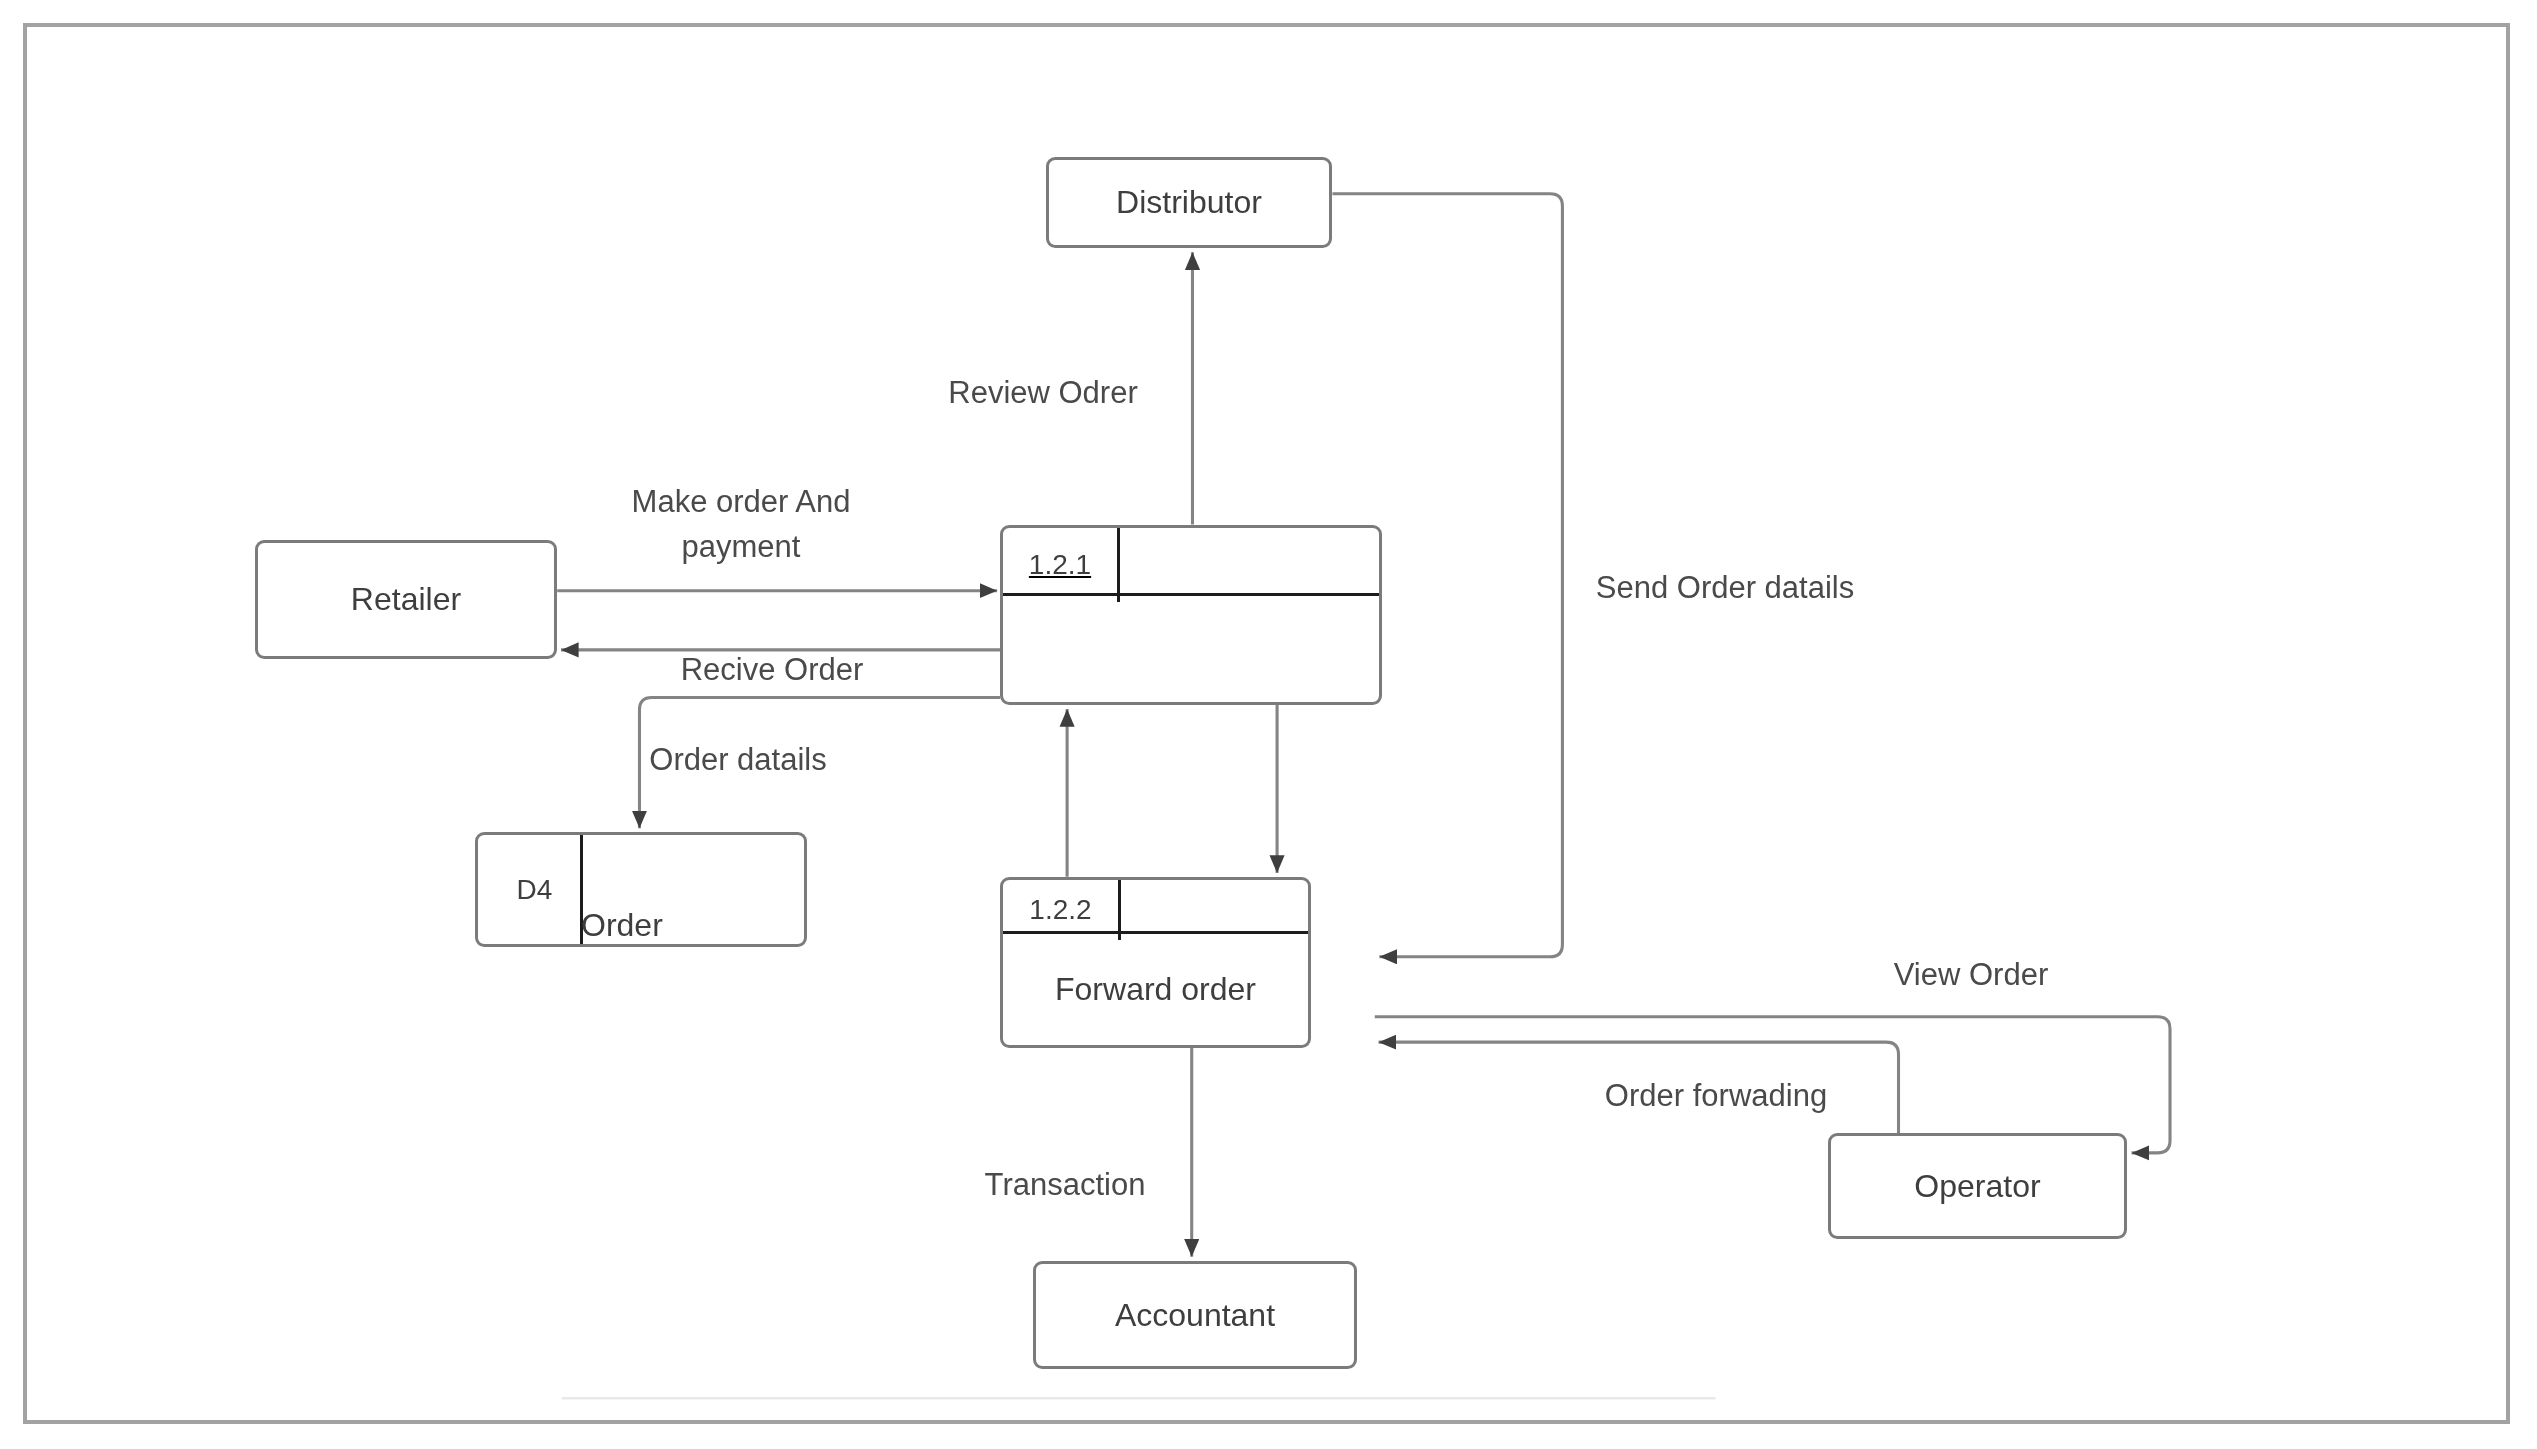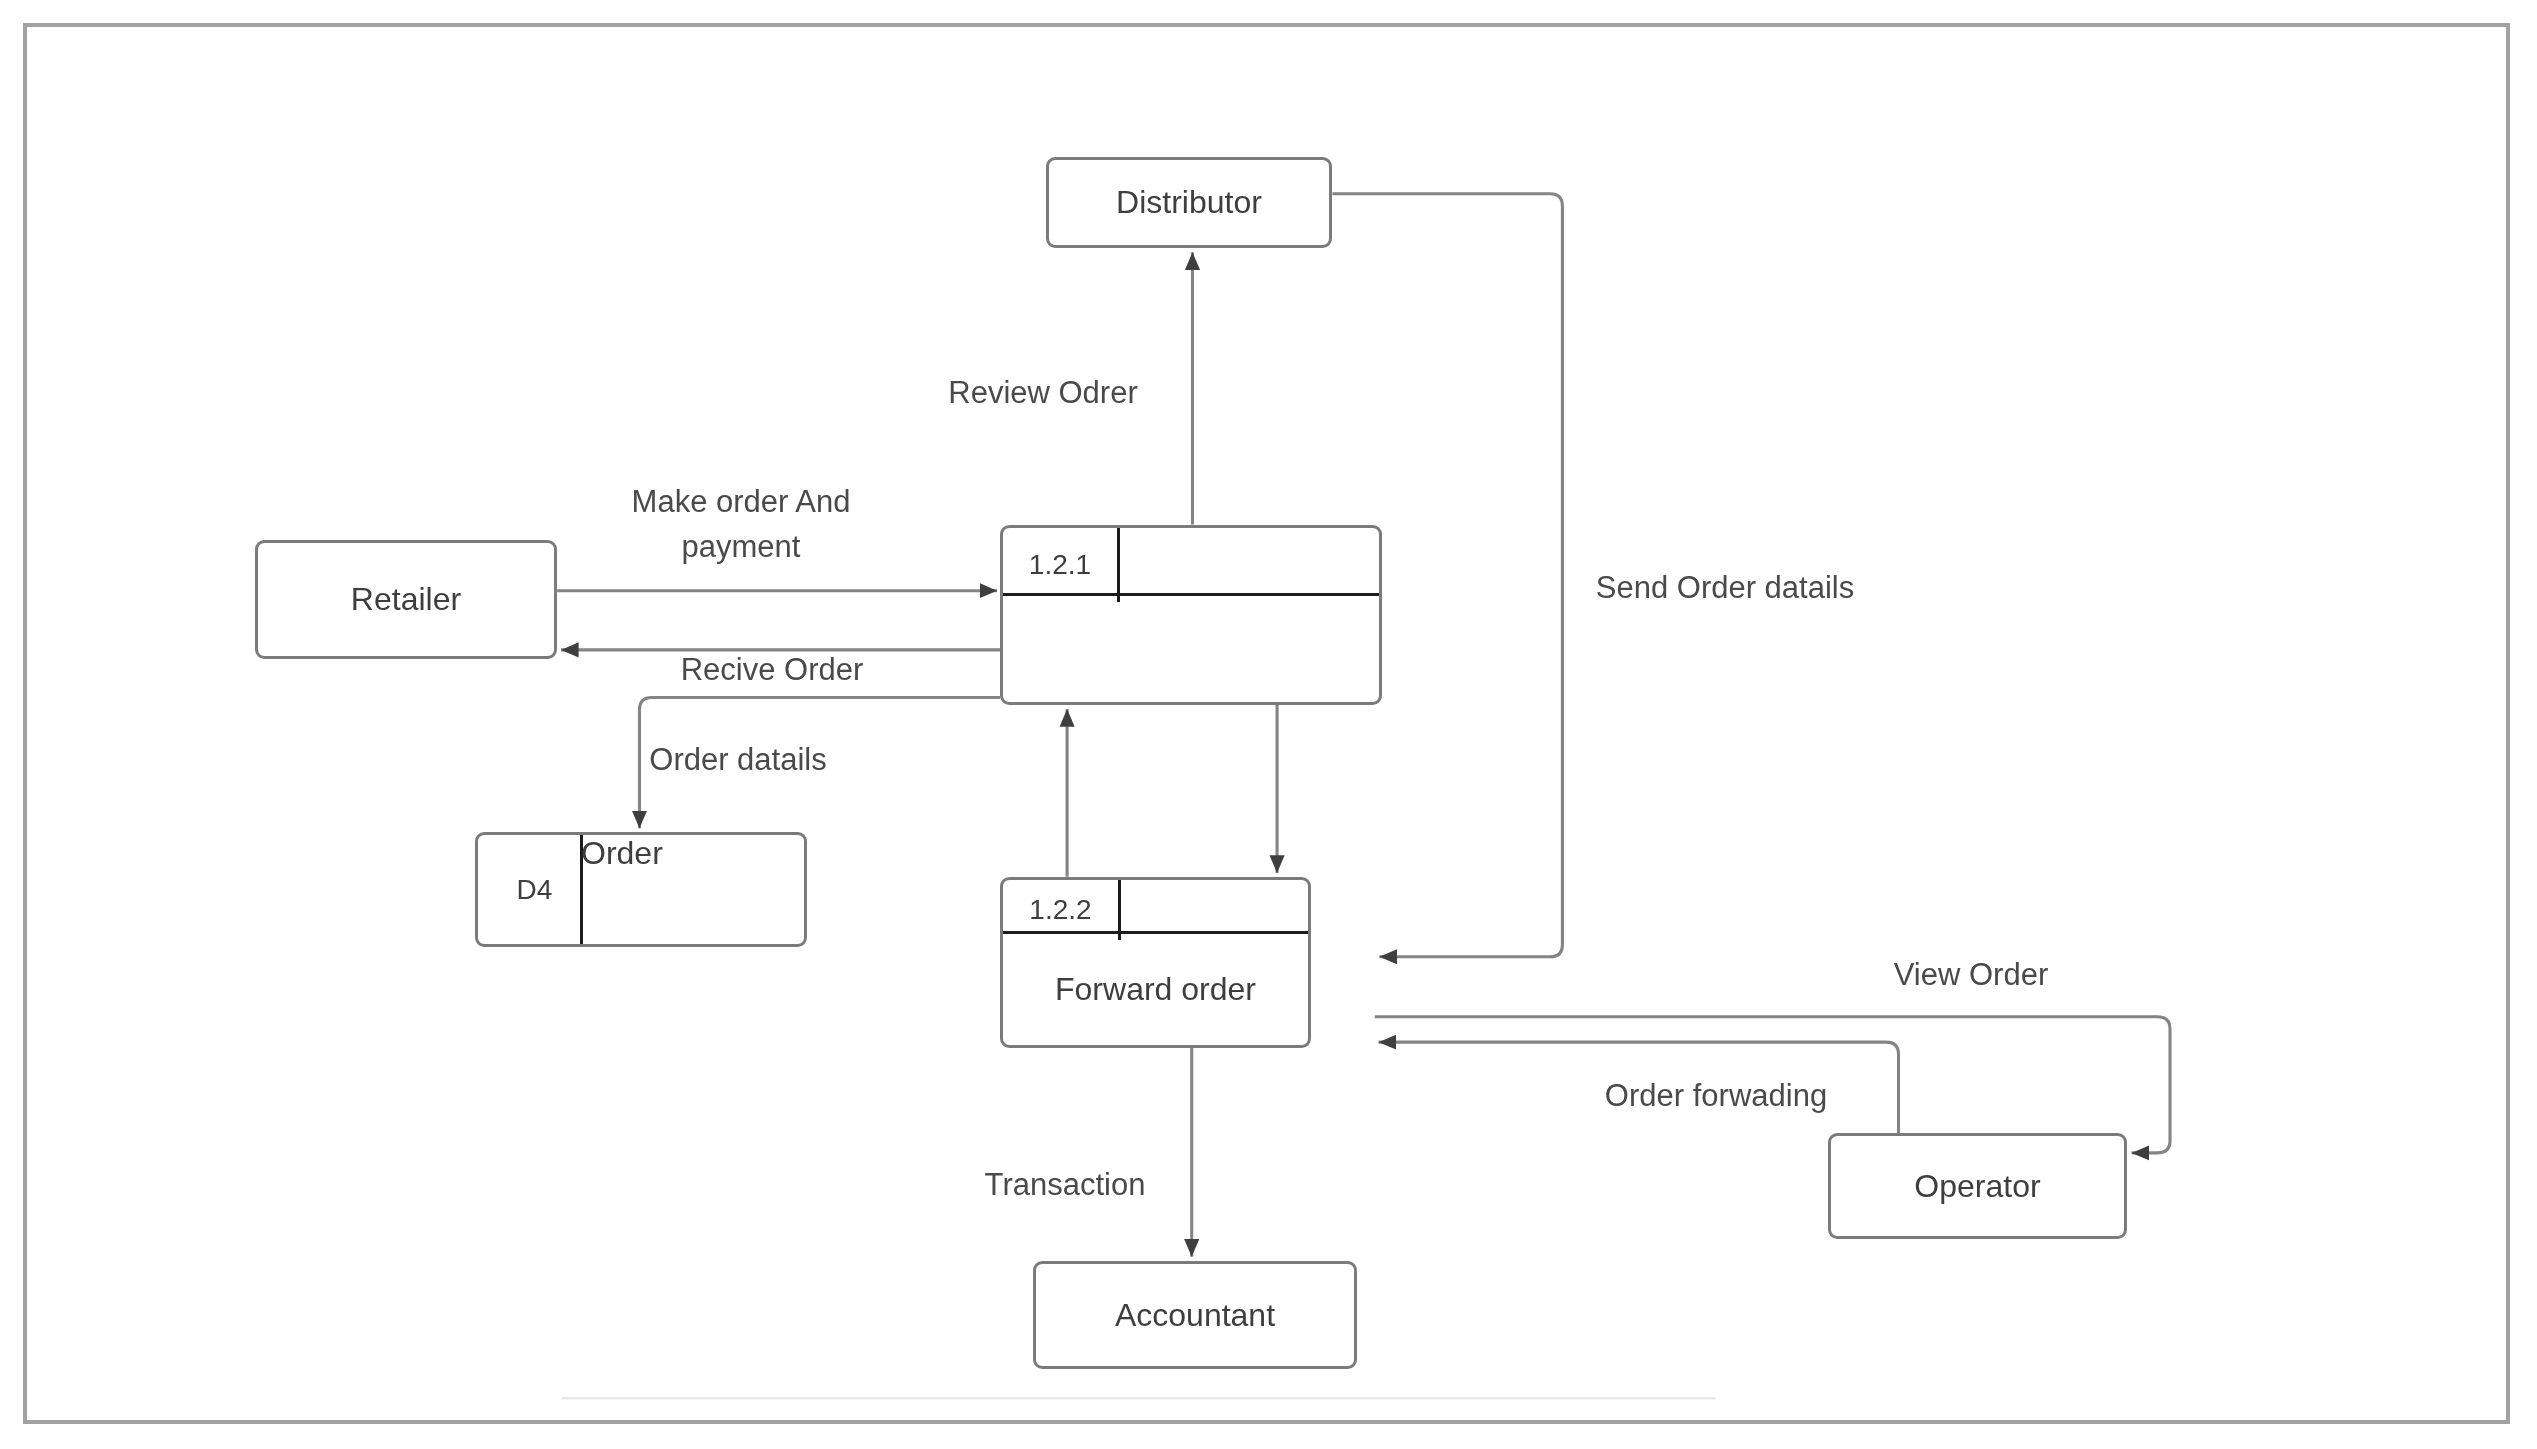--- a/index.html
+++ b/index.html
@@ -75,21 +75,21 @@
   .b-order-receipt .proc-header { height: 65px; }
   .b-forward-order .proc-header { height: 51px; }
   .proc-num-cell {
     position: absolute;
     left: 0; top: 0;
     border-right: 3.1px solid var(--divider, #1c1c1c);
     display: flex;
     align-items: center;
     justify-content: center;
   }
-  .b-order-receipt .proc-num-cell { width: 114px; height: 74px; }
+  .b-order-receipt .proc-num-cell { width: 114px; height: 74px; text-decoration: underline; }
   .b-forward-order .proc-num-cell { width: 115px; height: 60px; }
   .proc-num {
     font-size: 28px;
     color: var(--box-text, #3e3e3e);
   }
   .proc-body {
     position: absolute;
     left: 0; right: 0; bottom: 0;
     display: flex;
     align-items: center;
@@ -108,21 +108,21 @@
     display: flex;
     align-items: center;
     justify-content: center;
     padding-left: 11px;
   }
   .store-id { font-size: 28px; color: var(--box-text, #3e3e3e); }
   .store-name-cell {
     position: absolute;
     left: 94px; right: 0; top: 0; bottom: 0;
     display: flex;
-    align-items: flex-start;
+    align-items: flex-end;
     justify-content: flex-start;
     padding-left: 9px;
   }
 
   
   .flow-label {
     position: absolute;
     transform: translate(-50%, -50%);
     font-size: 31px;
     color: var(--flow-text, #4a4a4a);

